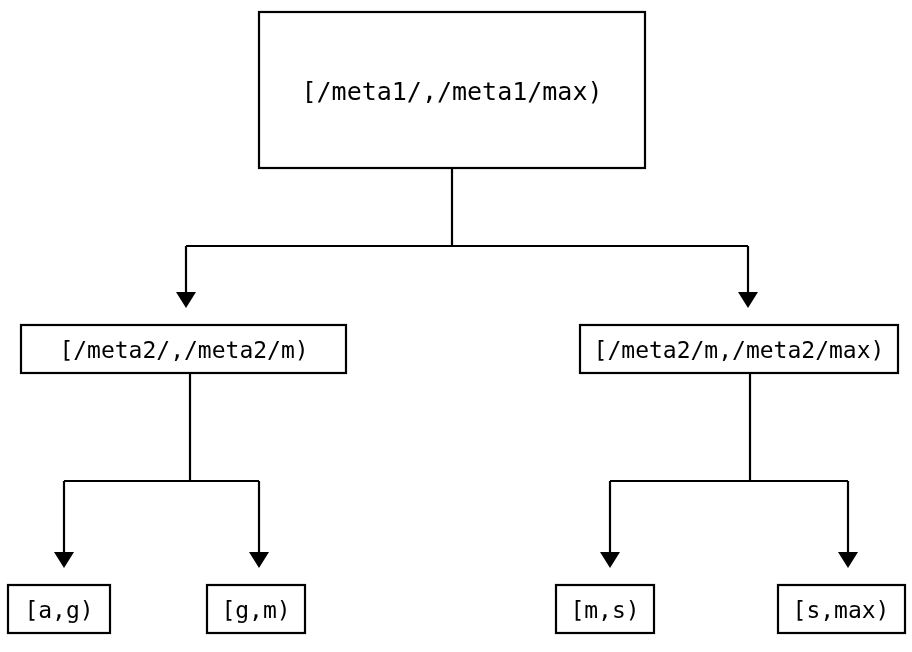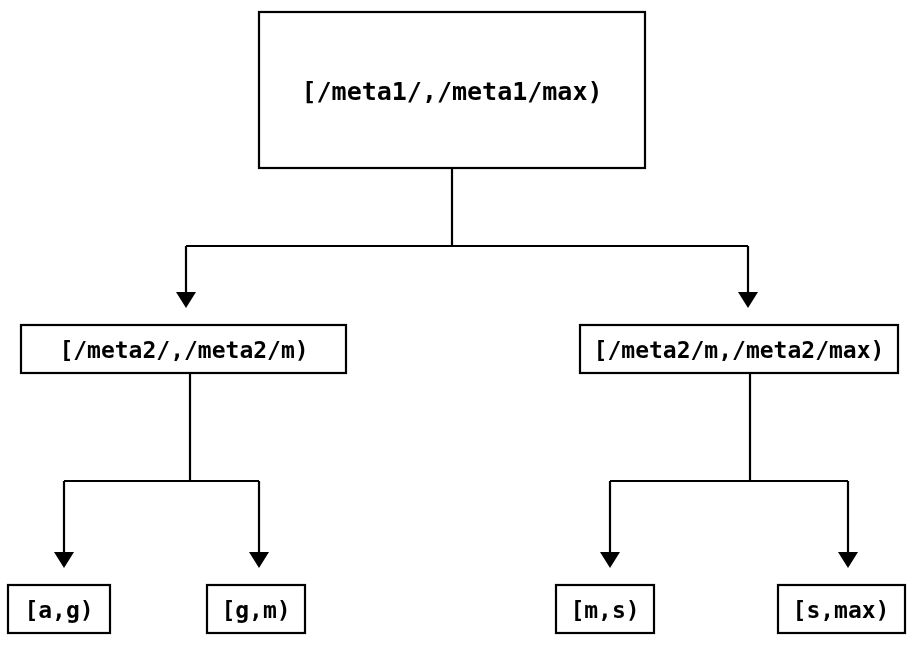--- a/index.html
+++ b/index.html
@@ -10,21 +10,20 @@
   }
   body {
     font-family: "DejaVu Sans Mono", monospace;
   }
   #diagram-root {
     position: relative;
     width: 912px;
     height: 652px;
     background: #ffffff;
     overflow: hidden;
-    font-weight: bold;
   }
   svg.tree-canvas {
     position: absolute;
     top: 0;
     left: 0;
     width: 912px;
     height: 652px;
     display: block;
   }
   .node-box {

